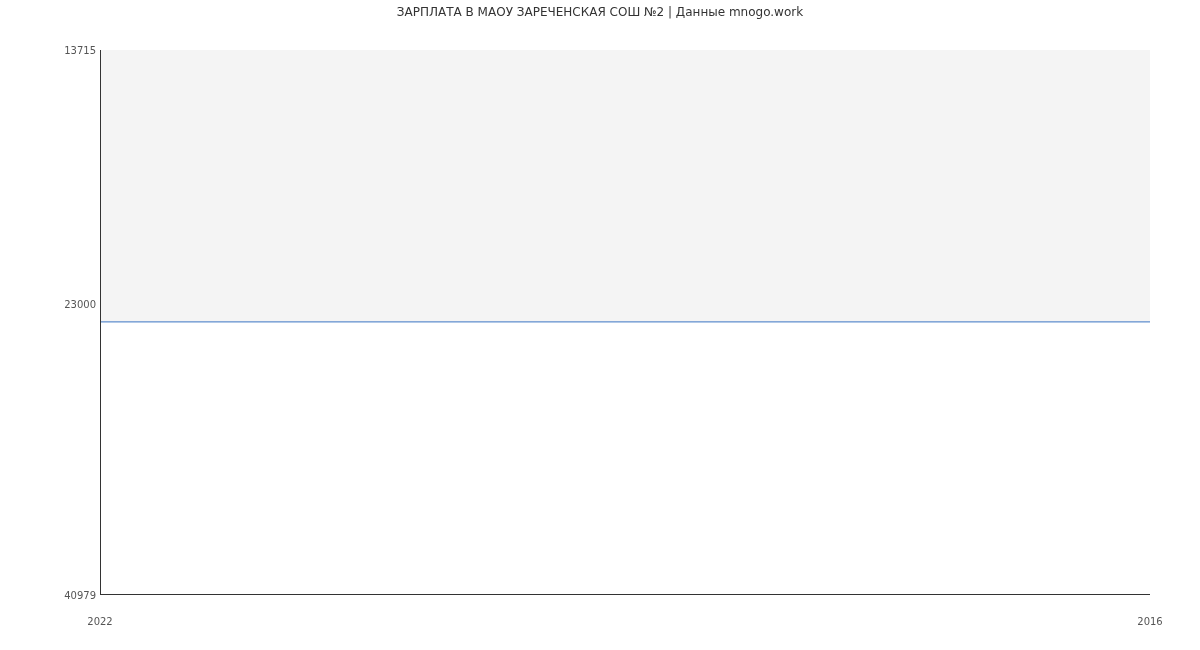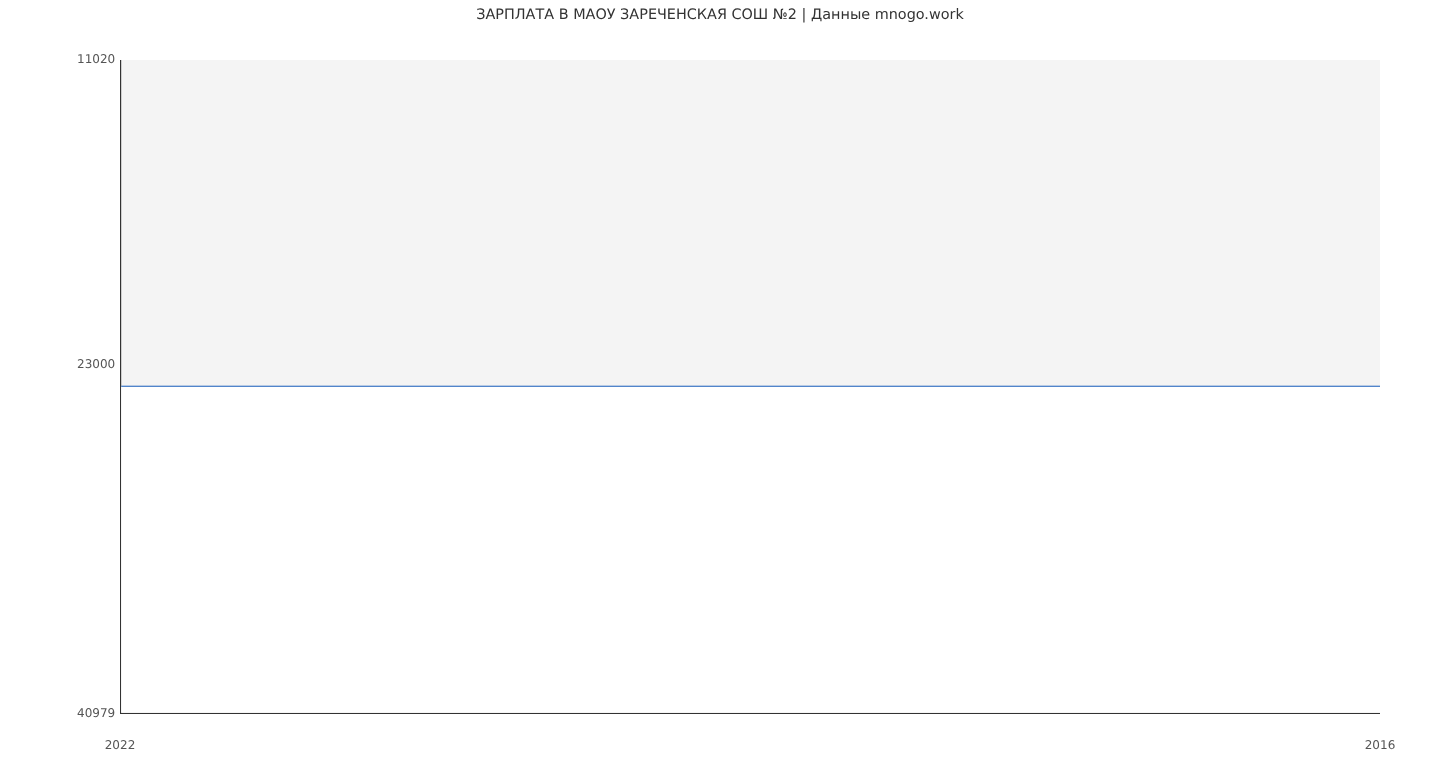--- a/index.html
+++ b/index.html
@@ -70,16 +70,16 @@
 
 <div class="chart-title">ЗАРПЛАТА В МАОУ ЗАРЕЧЕНСКАЯ СОШ №2 | Данные mnogo.work</div>
 
 <div class="plot-area">
   <div class="plot-lower-half"></div>
   <div class="data-line"></div>
 </div>
 
 <div class="y-tick-label" style="top:595px">40979</div>
 <div class="y-tick-label" style="top:304px">23000</div>
-<div class="y-tick-label" style="top:50px">11020</div>
+<div class="y-tick-label" style="top:50px">13715</div>
 
 <div class="x-tick-label" style="left:100px">2022</div>
 <div class="x-tick-label" style="left:1150px">2016</div>
 
 </body></html>

